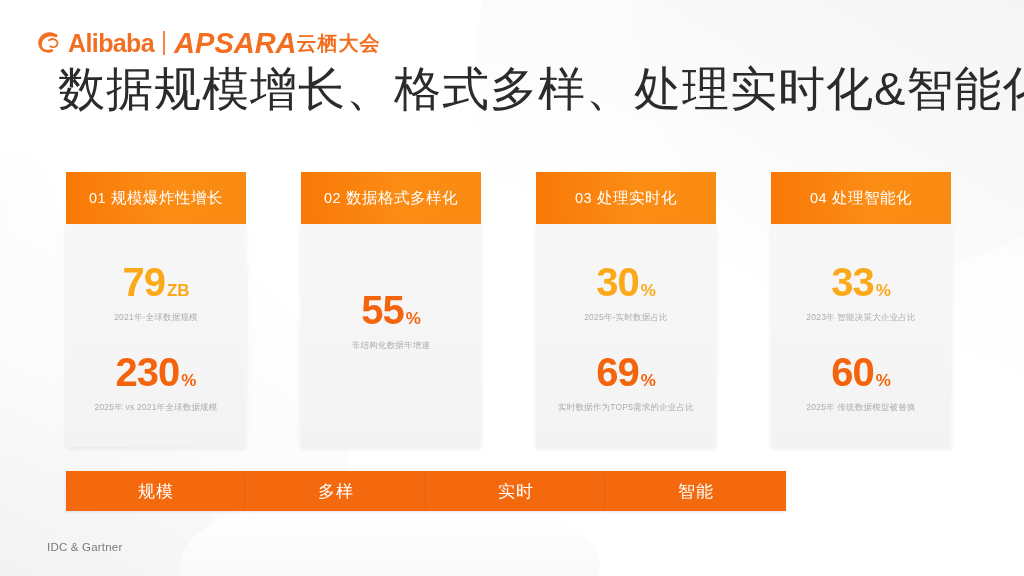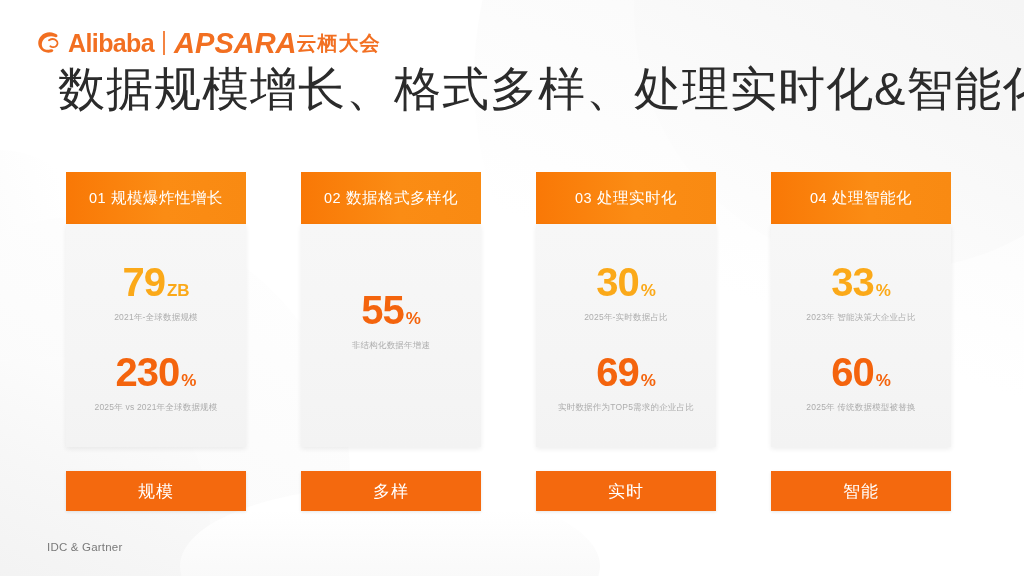--- a/index.html
+++ b/index.html
@@ -120,21 +120,21 @@
     font-size:8.5px; color:#adadad; margin-top:10px;
     letter-spacing:.2px; white-space:nowrap;
   }
   .stat-a .num { font-size:40px; color:#FBA919; }
   .stat-a .unit { font-size:17px; color:#FBA919; }
   .stat-b { margin-top:28px; }
   .stat-b .num { font-size:40px; color:#F4640D; }
   .stat-b .unit { font-size:17px; color:#F4640D; }
 
   
-  .pills { position:absolute; left:66px; top:471px; width:895px; display:flex; gap:55px; }
+  .pills { position:absolute; left:66px; top:471px; width:895px; display:flex; }
   .pill {
     width:180px; height:40px;
     background:#F4690E;
     color:#ffffff; font-size:17px;
     display:flex; align-items:center; justify-content:center;
     box-shadow:0 1px 3px rgba(0,0,0,.10);
     letter-spacing:1px;
   }
 
   

